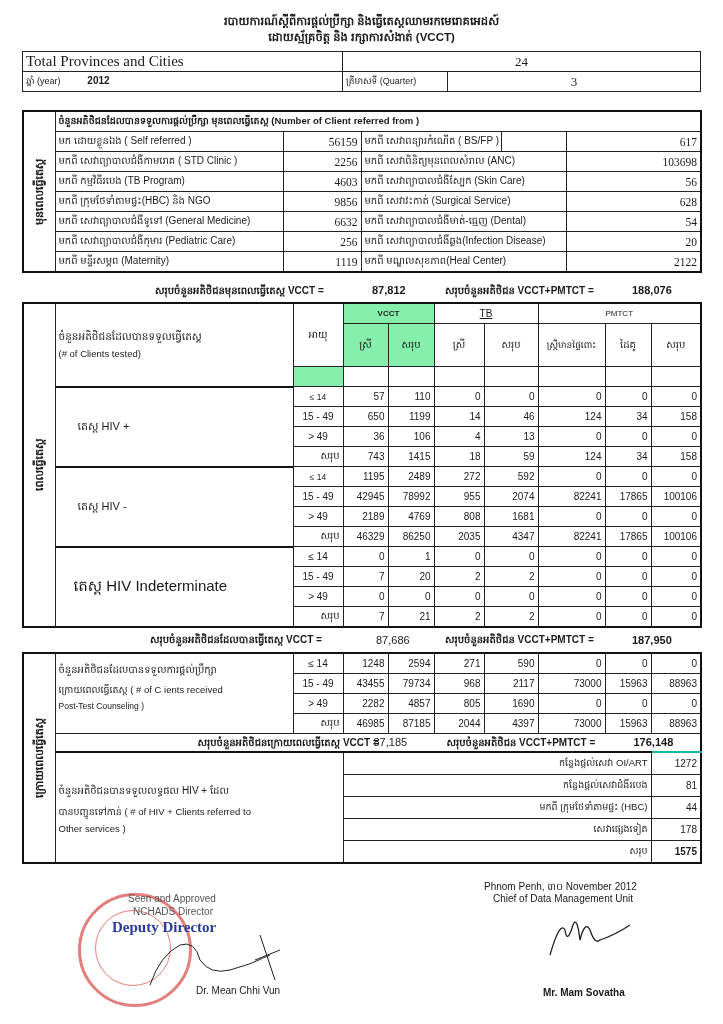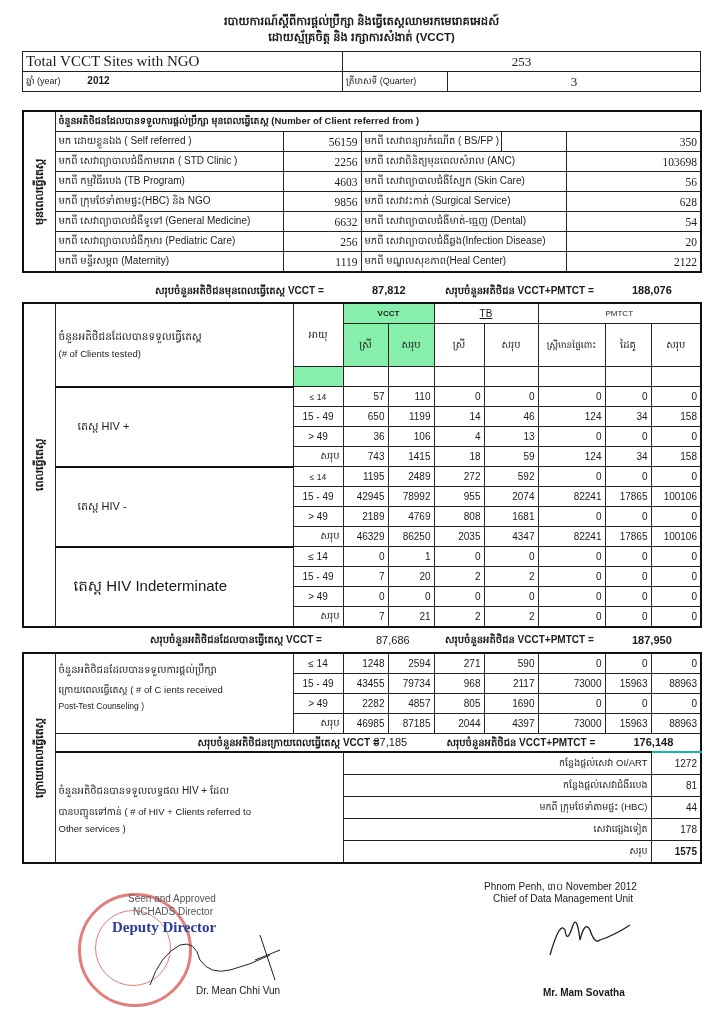--- a/index.html
+++ b/index.html
@@ -25,23 +25,23 @@
 <div class="abs title" style="top:14px;">របាយការណ៍ស្តីពីការផ្តល់ប្រឹក្សា និងធ្វើតេស្តឈាមរកមេរោគអេដស៍</div>
 <div class="abs title" style="top:30px;">ដោយស្ម័គ្រចិត្ត និង រក្សាការសំងាត់ (VCCT)</div>
 
 <table style="left:22px; top:51px; width:678px;">
   <colgroup>
       <col style="width:320px">
       <col style="width:105px">
       <col style="width:253px">
     </colgroup>
   <tbody>
-  <tr>
-    <td class="serif" style="font-size:15px; height:17px;">Total VCCT Sites with NGO</td>
-    <td class="serif center" colspan="2" style="font-size:13px;">253</td>
+      <tr>
+    <td class="serif" style="font-size:15px; height:17px;">Total Provinces and Cities</td>
+    <td class="serif center" colspan="2" style="font-size:13px;">24</td>
   </tr>
   <tr>
     <td style="height:17px;">
       <span style="font-size:9px;">ឆ្នាំ (year)</span>
       <span class="bold" style="margin-left:24px;">2012</span>
     </td>
     <td style="font-size:9px;">ត្រីមាសទី (Quarter)</td>
     <td class="serif center" style="font-size:13px;">3</td>
   </tr>
 </tbody>
@@ -59,21 +59,21 @@
   <tbody>
       <tr>
     <td rowspan="8" class="vert">មុនពេលធ្វើតេស្ត</td>
     <td colspan="5" class="bold" style="font-size:9.5px;">ចំនួនអតិថិជនដែលបានទទួលការផ្តល់ប្រឹក្សា មុនពេលធ្វើតេស្ត (Number of Client referred from )</td>
   </tr>
   <tr>
     <td>មក ដោយខ្លួនឯង ( Self referred )</td>
     <td class="snum">56159</td>
     <td>មកពី សេវាពន្យារកំណើត ( BS/FP )</td>
     <td></td>
-    <td class="snum">350</td>
+    <td class="snum">617</td>
   </tr>
   <tr>
     <td>មកពី សេវាព្យាបាលជំងឺកាមរោគ ( STD Clinic )</td>
     <td class="snum">2256</td>
     <td colspan="2">មកពី សេវាពិនិត្យមុនពេលសំរាល (ANC)</td>
     <td class="snum">103698</td>
   </tr>
   <tr>
     <td>មកពី កម្មវិធីរបេង (TB Program)</td>
     <td class="snum">4603</td>

